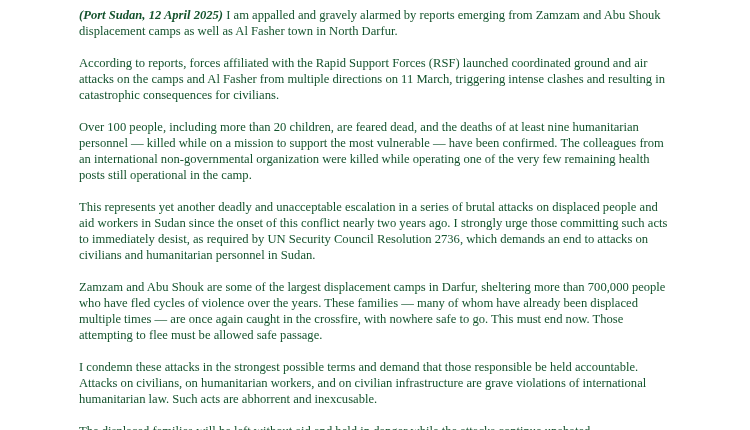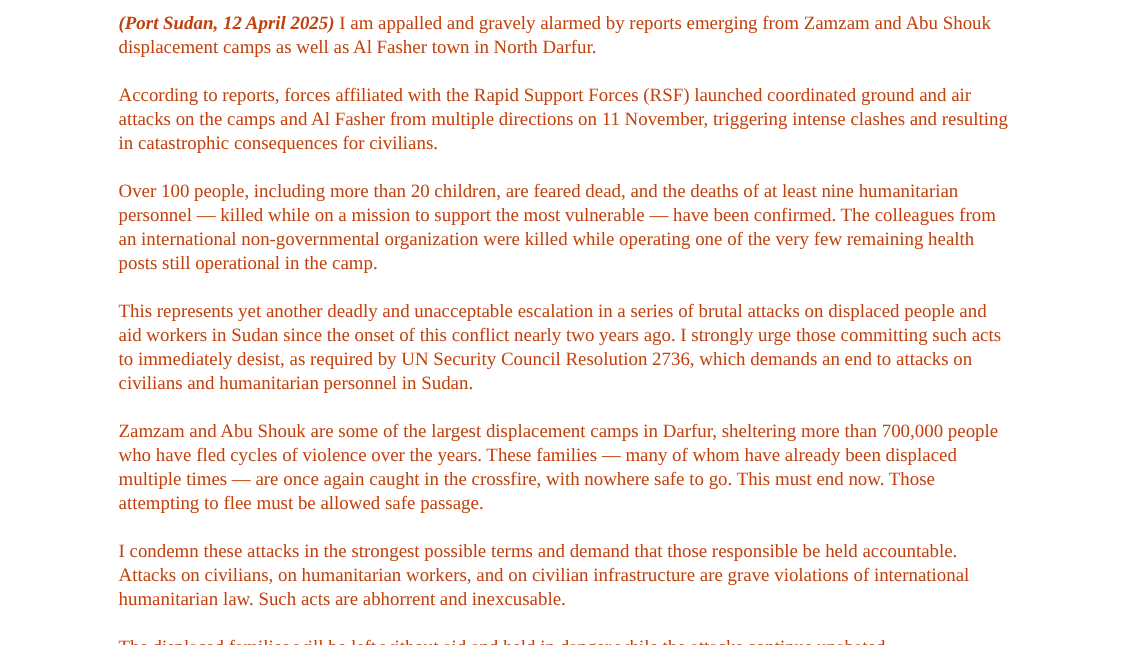--- a/index.html
+++ b/index.html
@@ -17,42 +17,42 @@
     position: absolute;
     top: 0;
     left: 0;
     box-sizing: border-box;
     width: 750px;
     height: 430px;
     padding: 7px 77px 0 79px;
     font-family: "Liberation Serif", "DejaVu Serif", serif;
     font-size: 12.6px;
     line-height: 16px;
-    color: #c2410c;
+    color: #14532d;
     text-align: left;
     overflow: hidden;
   }
   .para {
     margin: 0 0 16px 0;
   }
   .dateline {
     font-weight: bold;
     font-style: italic;
   }
   .clipped {
     margin-bottom: 0;
   }
 </style>
 </head>
 <body>
 
 <div class="doc">
   <p class="para"><span class="dateline">(Port Sudan, 12 April 2025)</span><span> I am appalled and gravely alarmed by reports emerging from Zamzam and Abu Shouk displacement camps as well as Al Fasher town in North Darfur.</span></p>
 
-  <p class="para">According to reports, forces affiliated with the Rapid Support Forces (RSF) launched coordinated ground and air attacks on the camps and Al Fasher from multiple directions on 11 November, triggering intense clashes and resulting in catastrophic consequences for civilians.</p>
+  <p class="para">According to reports, forces affiliated with the Rapid Support Forces (RSF) launched coordinated ground and air attacks on the camps and Al Fasher from multiple directions on 11 March, triggering intense clashes and resulting in catastrophic consequences for civilians.</p>
 
   <p class="para">Over 100 people, including more than 20 children, are feared dead, and the deaths of at least nine humanitarian personnel — killed while on a mission to support the most vulnerable — have been confirmed. The colleagues from an international non-governmental organization were killed while operating one of the very few remaining health posts still operational in the camp.</p>
 
   <p class="para">This represents yet another deadly and unacceptable escalation in a series of brutal attacks on displaced people and aid workers in Sudan since the onset of this conflict nearly two years ago. I strongly urge those committing such acts to immediately desist, as required by UN Security Council Resolution 2736, which demands an end to attacks on civilians and humanitarian personnel in Sudan.</p>
 
   <p class="para">Zamzam and Abu Shouk are some of the largest displacement camps in Darfur, sheltering more than 700,000 people who have fled cycles of violence over the years. These families — many of whom have already been displaced multiple times — are once again caught in the crossfire, with nowhere safe to go. This must end now. Those attempting to flee must be allowed safe passage.</p>
 
   <p class="para">I condemn these attacks in the strongest possible terms and demand that those responsible be held accountable. Attacks on civilians, on humanitarian workers, and on civilian infrastructure are grave violations of international humanitarian law. Such acts are abhorrent and inexcusable.</p>
 
   <p class="para clipped">The displaced families will be left without aid and held in danger while the attacks continue unabated.</p>

